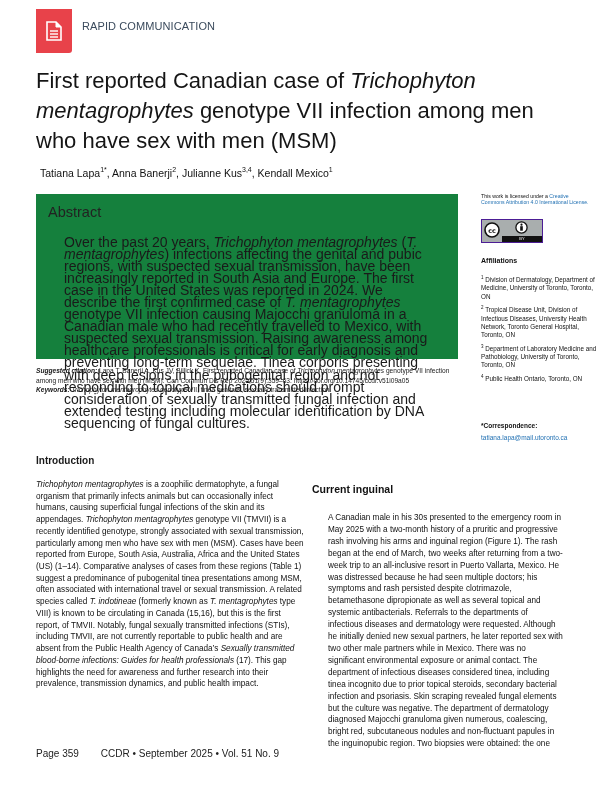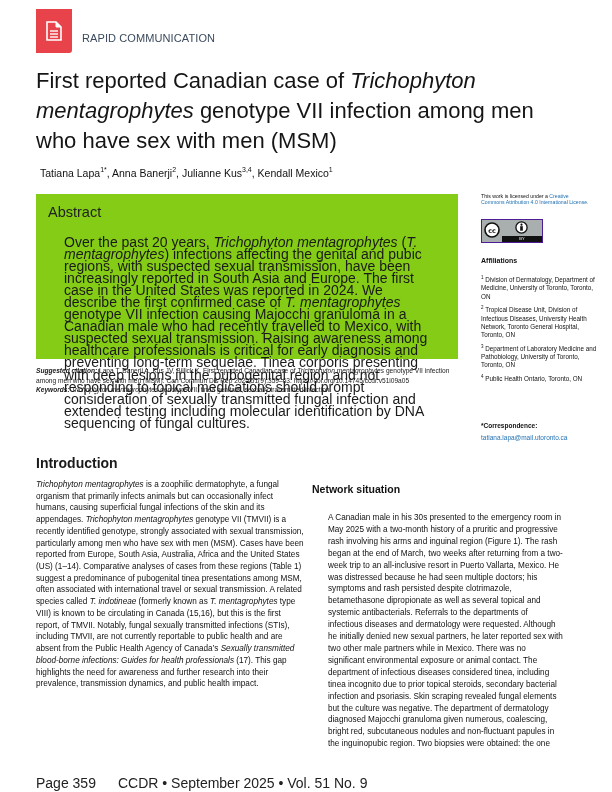--- a/index.html
+++ b/index.html
@@ -2,50 +2,50 @@
 <html><head>
 <meta charset="utf-8">
 <style>
   html, body { margin: 0; padding: 0; background: #ffffff; }
   body { width: 612px; height: 792px; position: relative; overflow: hidden;
          font-family: "Liberation Sans", sans-serif; color: #111; }
   .abs { position: absolute; }
   
   .badge { left: 36px; top: 9px; width: 36px; height: 44px; background: #e8424a; border-radius: 0 0 3px 0; }
   .badge svg { position: absolute; left: 10px; top: 12px; }
-  .section-label { left: 82px; top: 32px; font-size: 11px; color: #3a4a5c; letter-spacing: 0.1px; }
+  .section-label { left: 82px; top: 20px; font-size: 11px; color: #3a4a5c; letter-spacing: 0.1px; }
   .title { left: 36px; top: 66px; width: 540px; font-size: 22px; line-height: 30px; color: #151515; }
   .title i { font-style: italic; }
   .authors { left: 40px; top: 166px; font-size: 10.5px; color: #111; }
   .authors sup { font-size: 7px; }
   
-  .abstract { left: 36px; top: 194px; width: 398px; height: 165px; background: #84cc16; padding: 0 12px; }
+  .abstract { left: 36px; top: 194px; width: 398px; height: 165px; background: #15803d; padding: 0 12px; }
   .abstract h2 { margin: 10px 0 6px 0; font-weight: normal; font-size: 14.5px; color: #222; }
   .abstract p { margin: 16px; font-size: 14px; line-height: 12.05px; color: #1a1a1a; }
   .citation { left: 36px; top: 366px; width: 420px; font-size: 6.6px; line-height: 9.6px; color: #1a1a1a; }
   .citation b { font-style: italic; }
   
   .license { left: 481px; top: 193px; width: 110px; font-size: 5.2px; line-height: 6.4px; color: #111; }
   .license a { color: #1f6fb2; text-decoration: none; }
   .cc-badge { left: 481px; top: 219px; width: 60px; height: 22px; background: #a9aeae; border: 1px solid #4c1d95; }
   .cc-badge .by-strip { position: absolute; left: 20px; right: 0; bottom: 0; height: 6px; background: #111; color: #fff; font-size: 4px; text-align: center; line-height: 6px; }
   .aff-title { left: 481px; top: 257px; font-size: 7px; font-weight: bold; color: #111; }
   .aff-list { left: 481px; top: 274px; width: 120px; font-size: 6.3px; line-height: 8.2px; color: #111; }
   .aff-list div { margin-bottom: 3.5px; }
   .aff-list sup { font-size: 4.5px; }
   .corr-label { left: 481px; top: 422px; font-size: 6.5px; font-weight: bold; color: #111; }
   .corr-email { left: 481px; top: 434px; font-size: 6.5px; color: #1f6fb2; }
   
-  .h-intro { left: 36px; top: 455px; font-size: 14px; font-weight: bold; color: #1a1a1a; }
+  .h-intro { left: 36px; top: 455px; font-size: 10px; font-weight: bold; color: #1a1a1a; }
   .col-left { left: 36px; top: 479px; width: 268px; font-size: 8.2px; line-height: 11.72px; color: #111; }
   .col-left p { margin: 0; }
   .h-current { left: 312px; top: 483px; font-size: 10.5px; font-weight: bold; color: #111; }
   .col-right { left: 312px; top: 496px; width: 268px; font-size: 8.2px; line-height: 11.9px; color: #111; }
   .col-right p { margin: 16px; }
-  .footer { left: 36px; top: 775px; font-size: 14px; color: #222; }
+  .footer { left: 36px; top: 748px; font-size: 10px; color: #222; }
   .footer span.journal { margin-left: 22px; }
 </style>
 </head>
 <body>
 
 <div class="abs badge">
   <svg width="16" height="20" viewBox="0 0 16 20">
     <path d="M1 1 H10 L15 6 V19 H1 Z" fill="none" stroke="#fff" stroke-width="1.6"></path>
     <path d="M10 1 V6 H15" fill="#fff" stroke="#fff" stroke-width="1"></path>
     <line x1="4" y1="10" x2="12" y2="10" stroke="#fff" stroke-width="1.4"></line>
@@ -98,20 +98,20 @@
 </div>
 
 <div class="abs corr-label">*Correspondence:</div>
 <div class="abs corr-email">tatiana.lapa@mail.utoronto.ca</div>
 
 <div class="abs h-intro">Introduction</div>
 <div class="abs col-left">
   <p><i>Trichophyton mentagrophytes</i><span> is a zoophilic dermatophyte, a fungal organism that primarily infects animals but can occasionally infect humans, causing superficial fungal infections of the skin and its appendages. </span><i>Trichophyton mentagrophytes</i><span> genotype VII (TMVII) is a recently identified genotype, strongly associated with sexual transmission, particularly among men who have sex with men (MSM). Cases have been reported from Europe, South Asia, Australia, Africa and the United States (US) (1–14). Comparative analyses of cases from these regions (Table 1) suggest a predominance of pubogenital tinea presentations among MSM, often associated with international travel or sexual transmission. A related species called </span><i>T. indotineae</i><span> (formerly known as </span><i>T. mentagrophytes</i><span> type VIII) is known to be circulating in Canada (15,16), but this is the first report, of TMVII. Notably, fungal sexually transmitted infections (STIs), including TMVII, are not currently reportable to public health and are absent from the Public Health Agency of Canada’s </span><i>Sexually transmitted blood-borne infections: Guides for health professionals</i><span> (17). This gap highlights the need for awareness and further research into their prevalence, transmission dynamics, and public health impact.</span></p>
 </div>
 
-<div class="abs h-current">Network situation</div>
+<div class="abs h-current">Current inguinal</div>
 <div class="abs col-right">
   <p>A Canadian male in his 30s presented to the emergency room in May 2025 with a two-month history of a pruritic and progressive rash involving his arms and inguinal region (Figure 1). The rash began at the end of March, two weeks after returning from a two-week trip to an all-inclusive resort in Puerto Vallarta, Mexico. He was distressed because he had seen multiple doctors; his symptoms and rash persisted despite clotrimazole, betamethasone dipropionate as well as several topical and systemic antibacterials. Referrals to the departments of infectious diseases and dermatology were requested. Although he initially denied new sexual partners, he later reported sex with two other male partners while in Mexico. There was no significant environmental exposure or animal contact. The department of infectious diseases considered tinea, including tinea incognito due to prior topical steroids, secondary bacterial infection and psoriasis. Skin scraping revealed fungal elements but the culture was negative. The department of dermatology diagnosed Majocchi granuloma given numerous, coalescing, bright red, subcutaneous nodules and non-fluctuant papules in the inguinopubic region. Two biopsies were obtained: the one</p>
 </div>
 
 <div class="abs footer">
   <span>Page 359</span><span class="journal">CCDR • September 2025 • Vol. 51 No. 9</span>
 </div>
 
 </body></html>

